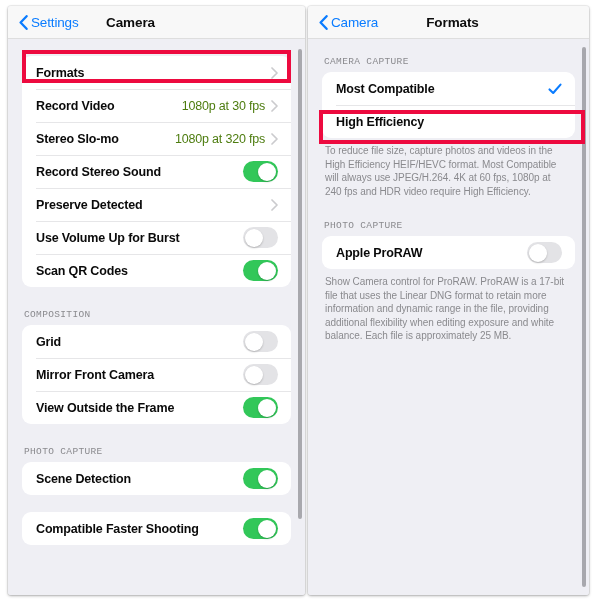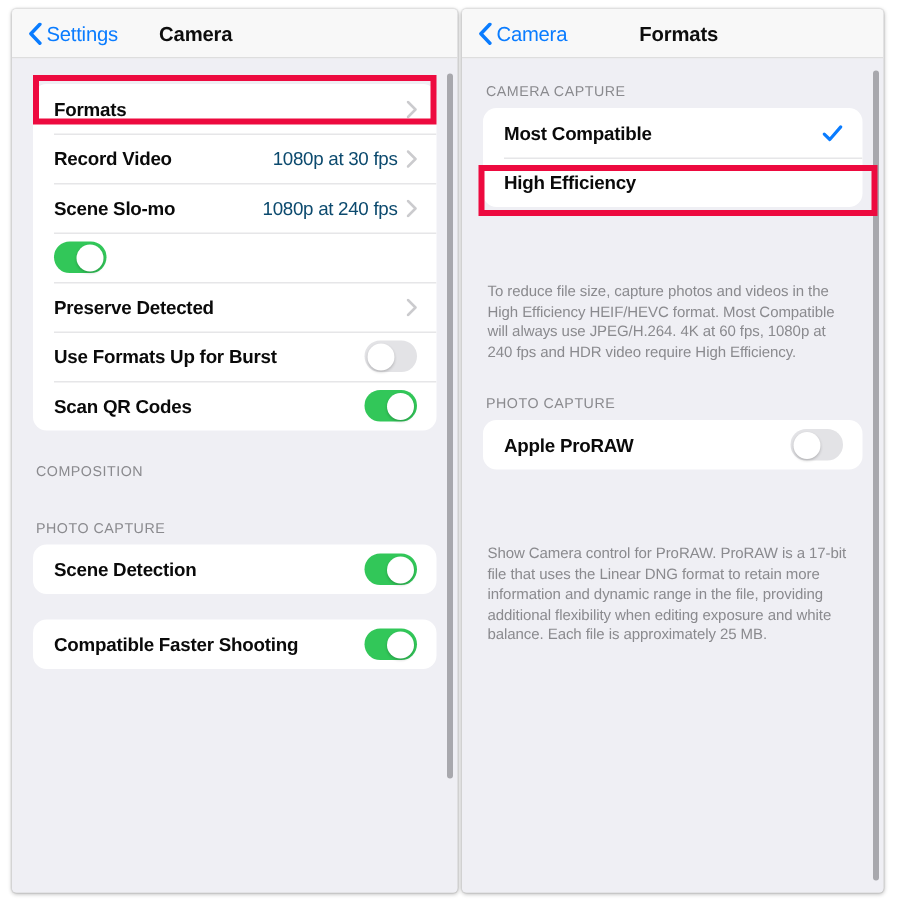--- a/index.html
+++ b/index.html
@@ -90,20 +90,21 @@
     background: #efeff4;
     overflow: hidden;
   }
 
   .group-header {
     font-size: 9.5px;
     color: #8a8a8e;
     letter-spacing: 0.35px;
     padding: 0 0 5px 16px;
     text-transform: uppercase;
+    font-family: Liberation Mono, monospace;
   }
 
   .card {
     background: #ffffff;
     border-radius: 9px;
     margin: 0 14px;
     overflow: hidden;
   }
 
   .row {
@@ -125,21 +126,21 @@
   }
   .row-label {
     font-size: 12.5px;
     font-weight: bold;
     color: #0a0a0a;
     letter-spacing: -0.15px;
     flex: 1;
   }
   .row-value {
     font-size: 12.5px;
-    color: #0c4a6e;
+    color: #4d7c0f;
     letter-spacing: -0.2px;
     margin-right: 6px;
   }
   .chev-right {
     width: 7px;
     height: 12px;
     flex: none;
     opacity: 0.45;
   }
 
@@ -166,21 +167,20 @@
   .toggle.on  .knob { left: 15px; }
   .toggle.off .knob { left: 2px; }
 
   
   .footnote {
     font-size: 10px;
     line-height: 13.5px;
     color: #8a8a8e;
     padding: 6px 20px 0 17px;
     letter-spacing: -0.05px;
-    margin-top: 44px;
   }
   .gap-md  { height: 17px; }
   .gap-lg  { height: 22px; }
 
   
   .hl {
     position: absolute;
     border: 4px solid #ed0a3f;
     box-sizing: border-box;
     pointer-events: none;
@@ -232,54 +232,75 @@
             </svg>
         </div>
         <div class="row">
           <span class="row-label">Record Video</span>
           <span class="row-value">1080p at 30 fps</span>
           <svg class="chev-right" viewBox="0 0 7 12">
               <path d="M1 1 L6 6 L1 11" fill="none" stroke="#8e8e93" stroke-width="1.7" stroke-linecap="round" stroke-linejoin="round"></path>
             </svg>
         </div>
         <div class="row">
-          <span class="row-label">Scene Slo-mo</span>
-          <span class="row-value">1080p at 240 fps</span>
+          <span class="row-label">Stereo Slo-mo</span>
+          <span class="row-value">1080p at 320 fps</span>
           <svg class="chev-right" viewBox="0 0 7 12">
               <path d="M1 1 L6 6 L1 11" fill="none" stroke="#8e8e93" stroke-width="1.7" stroke-linecap="round" stroke-linejoin="round"></path>
             </svg>
         </div>
         <div class="row">
+          <span class="row-label">Record Stereo Sound</span>
           <div class="toggle on">
               <div class="knob"></div>
             </div>
         </div>
         <div class="row">
           <span class="row-label">Preserve Detected</span>
           <svg class="chev-right" viewBox="0 0 7 12">
               <path d="M1 1 L6 6 L1 11" fill="none" stroke="#8e8e93" stroke-width="1.7" stroke-linecap="round" stroke-linejoin="round"></path>
             </svg>
         </div>
         <div class="row">
-          <span class="row-label">Use Formats Up for Burst</span>
+          <span class="row-label">Use Volume Up for Burst</span>
           <div class="toggle off">
               <div class="knob"></div>
             </div>
         </div>
         <div class="row">
           <span class="row-label">Scan QR Codes</span>
           <div class="toggle on">
               <div class="knob"></div>
             </div>
         </div>
       </div>
 
       <div class="gap-lg"></div>
 
       <div class="group-header">COMPOSITION</div>
+      <div class="card">
+        <div class="row">
+          <span class="row-label">Grid</span>
+          <div class="toggle off">
+              <div class="knob"></div>
+            </div>
+        </div>
+        <div class="row">
+          <span class="row-label">Mirror Front Camera</span>
+          <div class="toggle off">
+              <div class="knob"></div>
+            </div>
+        </div>
+        <div class="row">
+          <span class="row-label">View Outside the Frame</span>
+          <div class="toggle on">
+              <div class="knob"></div>
+            </div>
+        </div>
+      </div>
 
       <div class="gap-lg"></div>
 
       <div class="group-header">PHOTO CAPTURE</div>
       <div class="card">
         <div class="row">
           <span class="row-label">Scene Detection</span>
           <div class="toggle on">
               <div class="knob"></div>
             </div>

